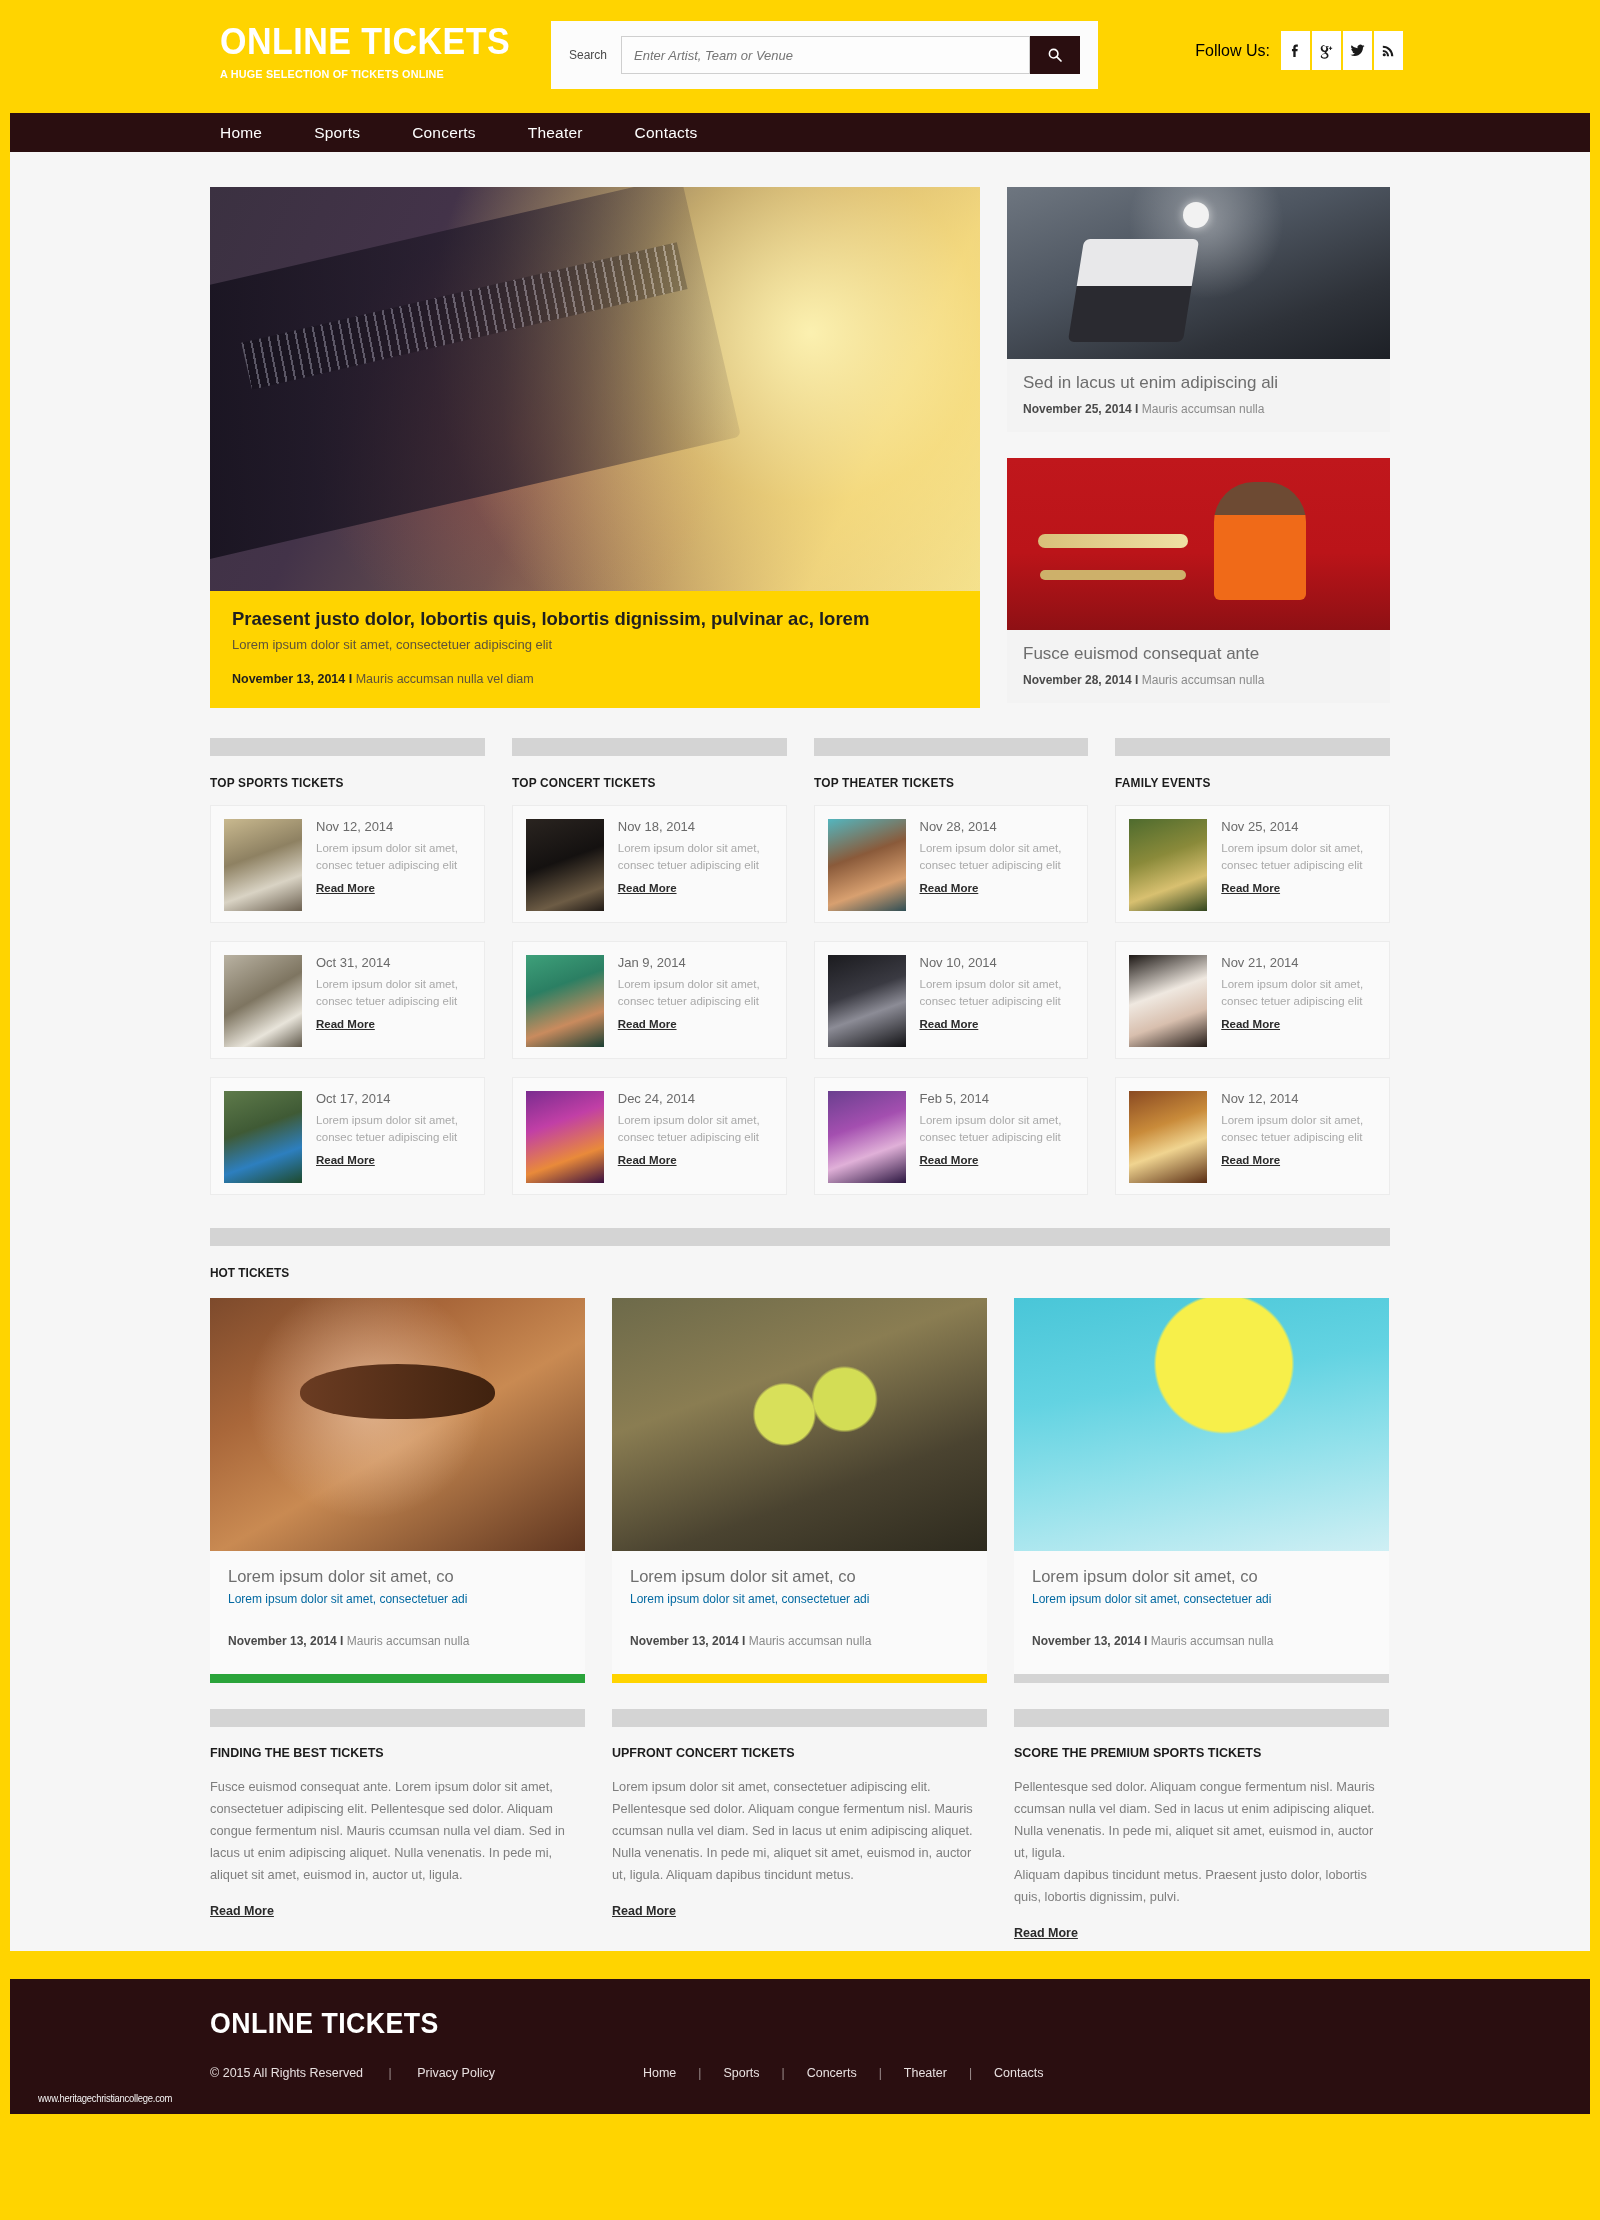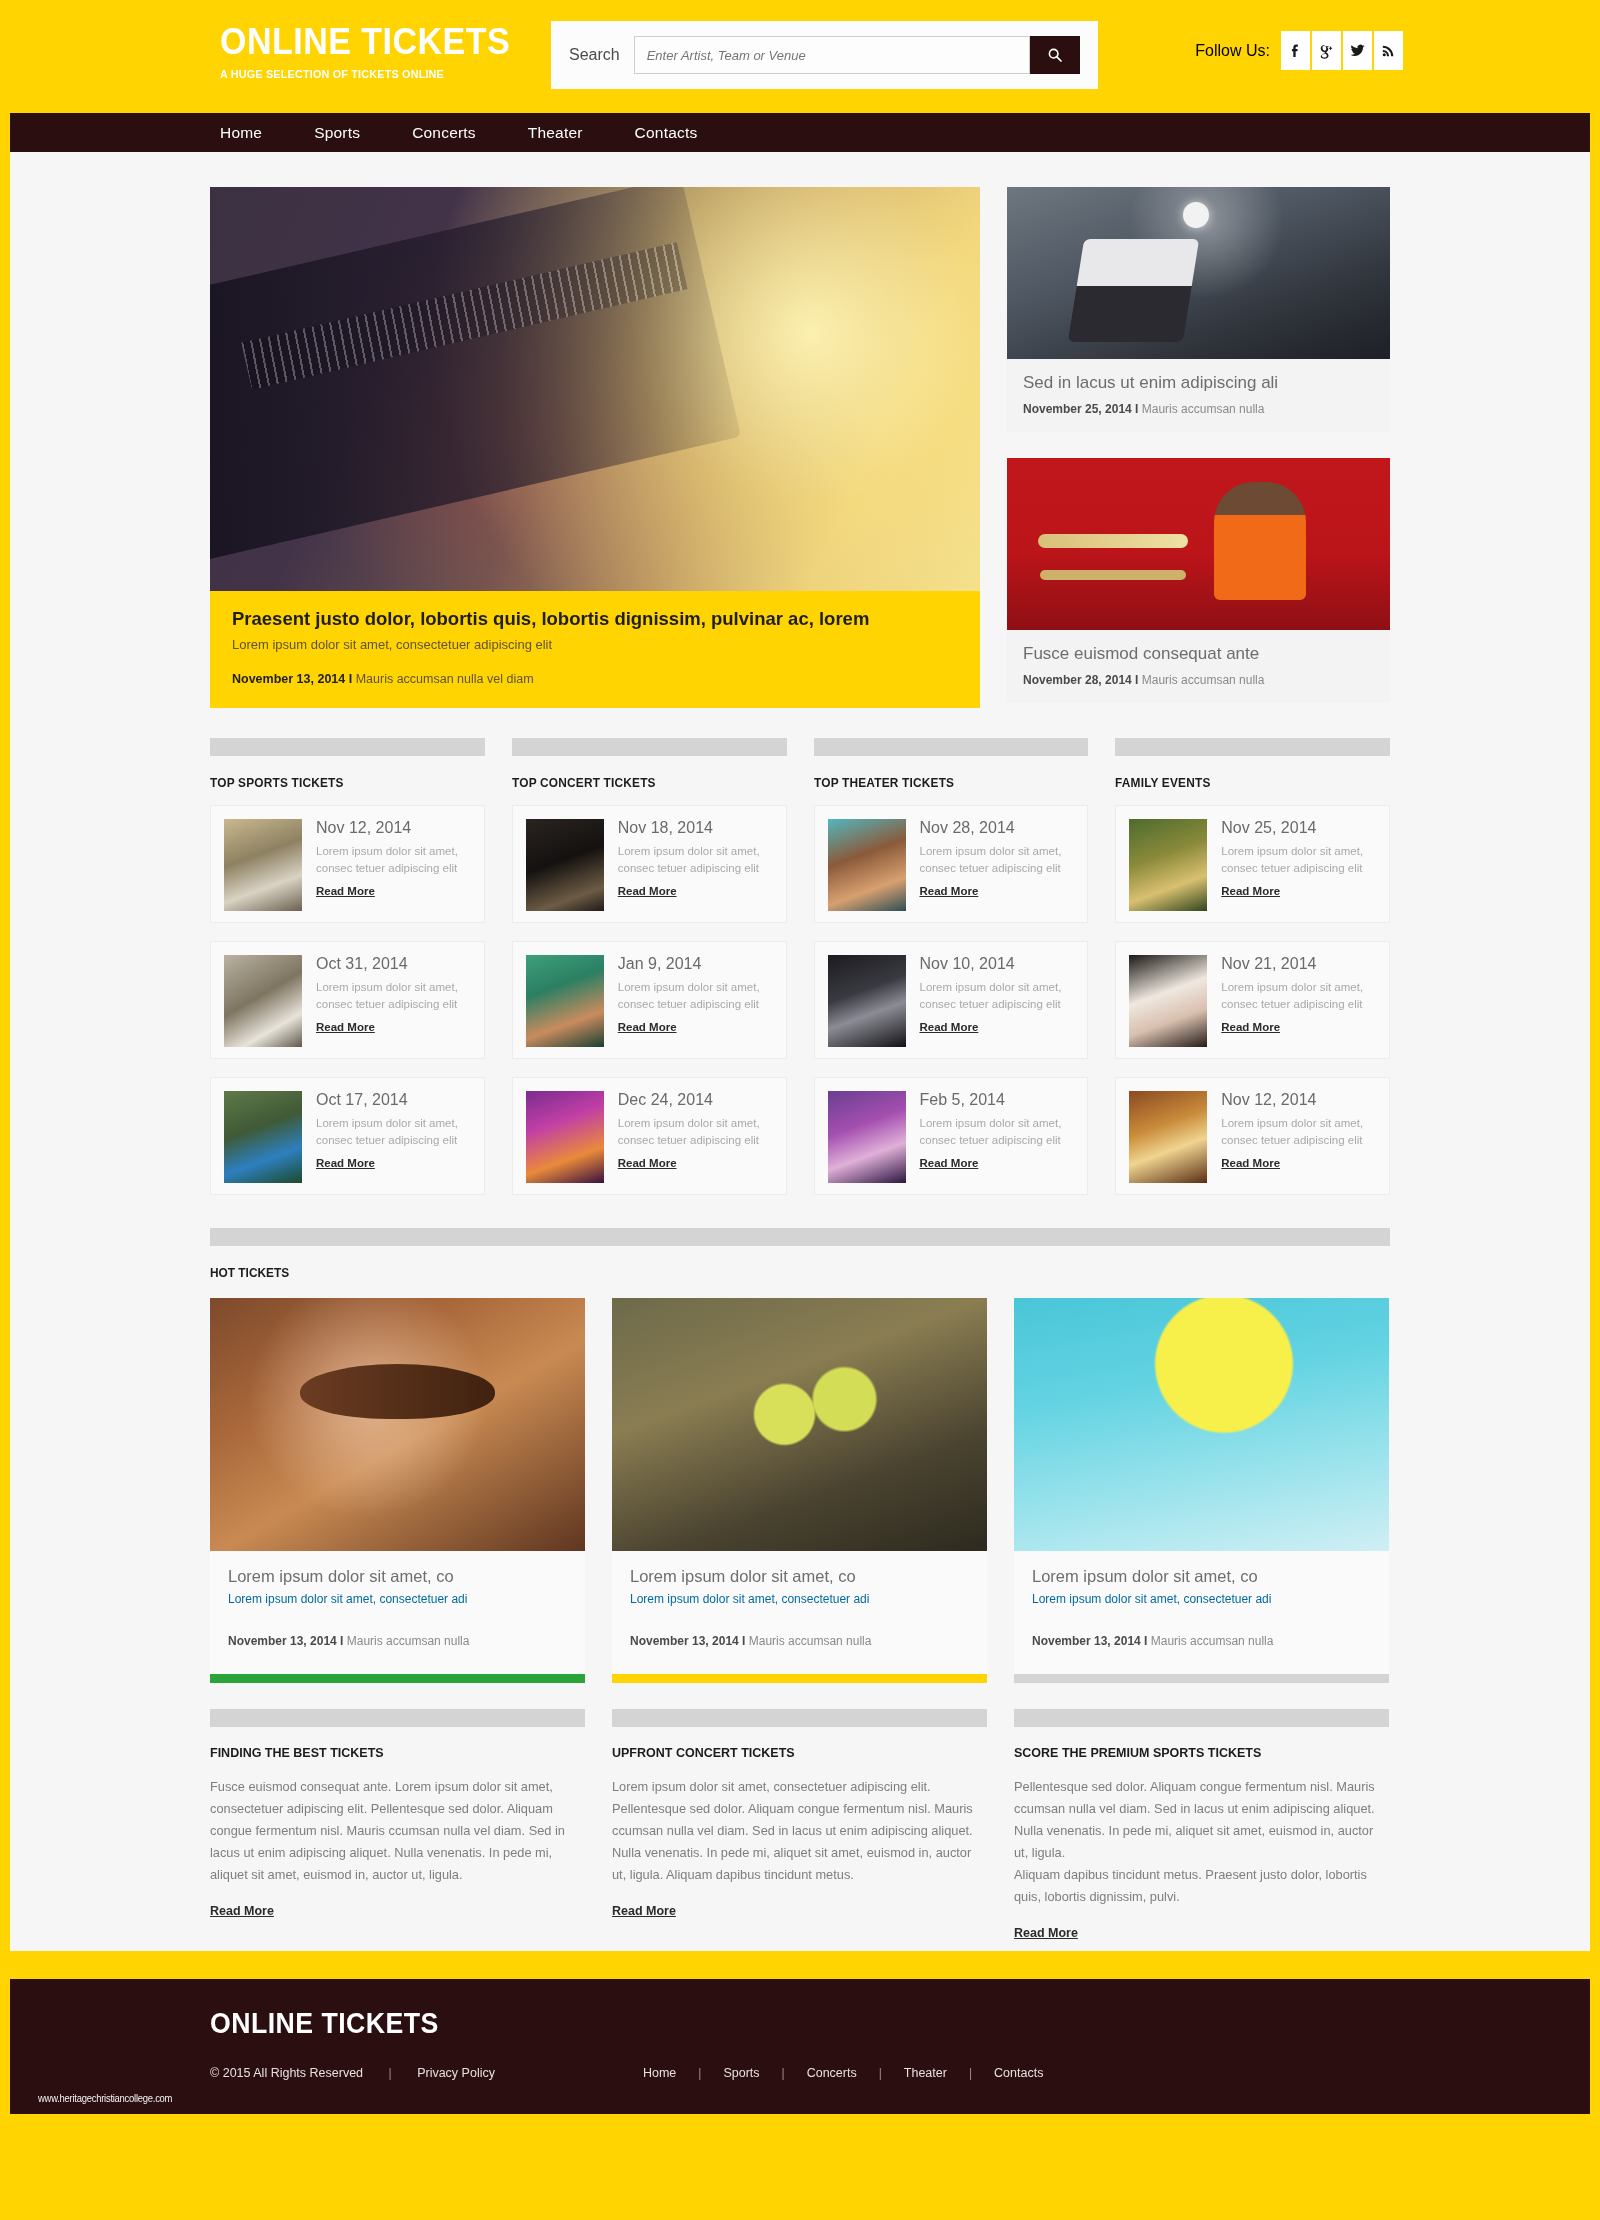--- a/index.html
+++ b/index.html
@@ -27,21 +27,21 @@
   }
   .brand-sub {
     font-size: 11.5px; font-weight: bold; color: #fff; letter-spacing: 0.2px;
     margin-top: 8px; transform: scaleX(0.94); transform-origin: left center;
   }
   .search-wrap {
     position: absolute; left: 541px; top: 21px;
     width: 547px; height: 68px; background: #fcfcfc;
     display: flex; align-items: center; padding: 0 18px;
   }
-  .search-label { font-size: 16px; color: #4b4b4b; margin-right: 14px; white-space: nowrap; }
+  .search-label { font-size: 12px; color: #4b4b4b; margin-right: 14px; white-space: nowrap; }
   .search-input {
     flex: 1; height: 38px; border: 1px solid #cfcfcf; background: #fdfdfd;
     font-size: 13px; font-style: italic; color: #9a9a9a; padding: 0 12px;
     font-family: "Liberation Sans", sans-serif; outline: none;
   }
   .search-btn {
     width: 50px; height: 38px; background: #2a0e10; border: none; cursor: pointer;
     display: flex; align-items: center; justify-content: center;
   }
   .search-btn svg { width: 16px; height: 16px; }
@@ -151,21 +151,21 @@
 
   
   .grid { display: flex; gap: 27px; margin-top: 15px; }
   .gcol { width: 276px; display: flex; flex-direction: column; gap: 18px; }
   .tile {
     background: #fafafa; border: 1px solid #ececec;
     padding: 13px; display: flex; gap: 14px; height: 118px;
   }
   .thumb { width: 78px; height: 92px; flex: none; background: #777; }
   .tbody { flex: 1; min-width: 0; }
-  .tdate { font-size: 16px; color: #6a6a6a; }
+  .tdate { font-size: 13px; color: #6a6a6a; }
   .tdesc { font-size: 11.5px; color: #a9a9a9; line-height: 1.5; margin-top: 6px; }
   .tmore { font-size: 11.5px; color: #2b2b2b; font-weight: bold; margin-top: 7px; display:inline-block; }
 
   
   .hot-bar { height: 18px; background: #d4d4d4; margin-top: 33px; }
   .hot-head {
     font-size: 12.5px; font-weight: bold; color: #1c1c1c; margin-top: 20px;
     transform: scaleX(0.95); transform-origin: left center;
   }
   .hot-grid { display: flex; gap: 27px; margin-top: 18px; }

